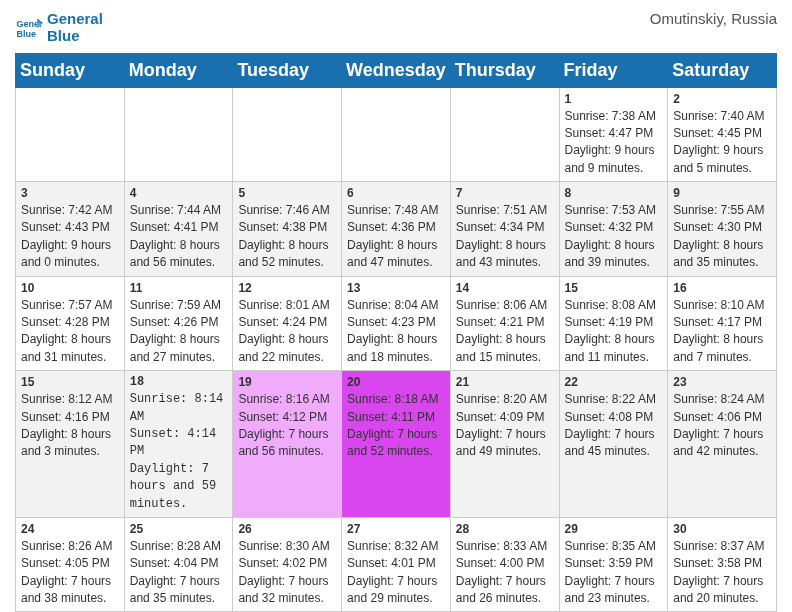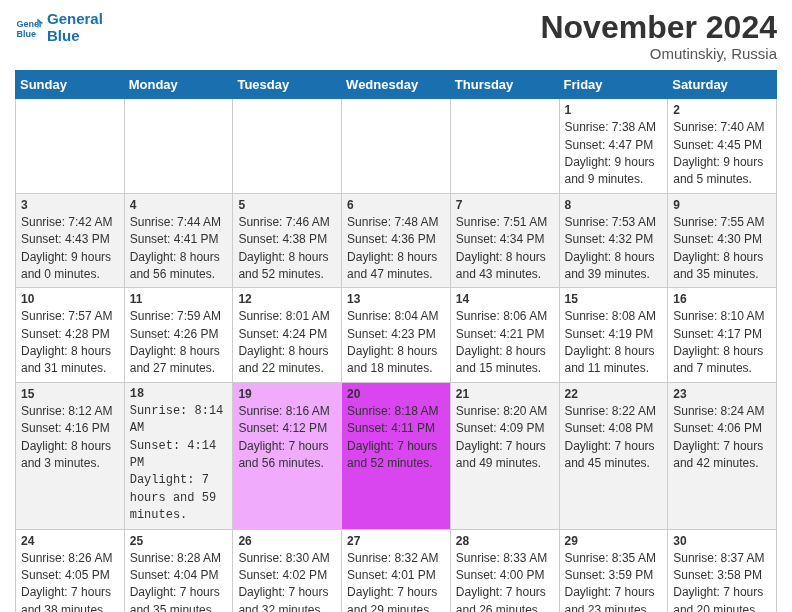--- a/index.html
+++ b/index.html
@@ -43,21 +43,21 @@
       color: #555;
     }
     table {
       width: 100%;
       border-collapse: collapse;
       table-layout: fixed;
     }
     thead th {
       background: #1a6faf;
       color: #fff;
-      font-size: 13px;
+      font-size: 18px;
       font-weight: bold;
       padding: 6px 4px;
       text-align: left;
       border: 1px solid #1a6faf;
     }
     tbody td {
       border: 1px solid #ccc;
       vertical-align: top;
       padding: 4px 5px;
       font-size: 10.5px;
@@ -96,21 +96,20 @@
         <text x="2" y="34" font-size="13" font-weight="bold" fill="#1a6faf">Blue</text>
         <polygon points="32,8 40,15 32,15" fill="#1a6faf"></polygon>
         <polygon points="32,10 38,16 32,22" fill="#5ba3d9"></polygon>
       </svg>
       <div style="display:flex;flex-direction:column;line-height:1.15;">
         <span style="font-size:15px;font-weight:bold;color:#1a6faf;">General</span>
         <span style="font-size:15px;font-weight:bold;color:#1a6faf;">Blue</span>
       </div>
     </div>
     <div class="title-block">
-      <div class="month-title">November 2024</div>
       <div class="location">Omutinskiy, Russia</div>
     </div>
   </div>
 
   <table>
     <thead>
       <tr>
         <th>Sunday</th>
         <th>Monday</th>
         <th>Tuesday</th>

